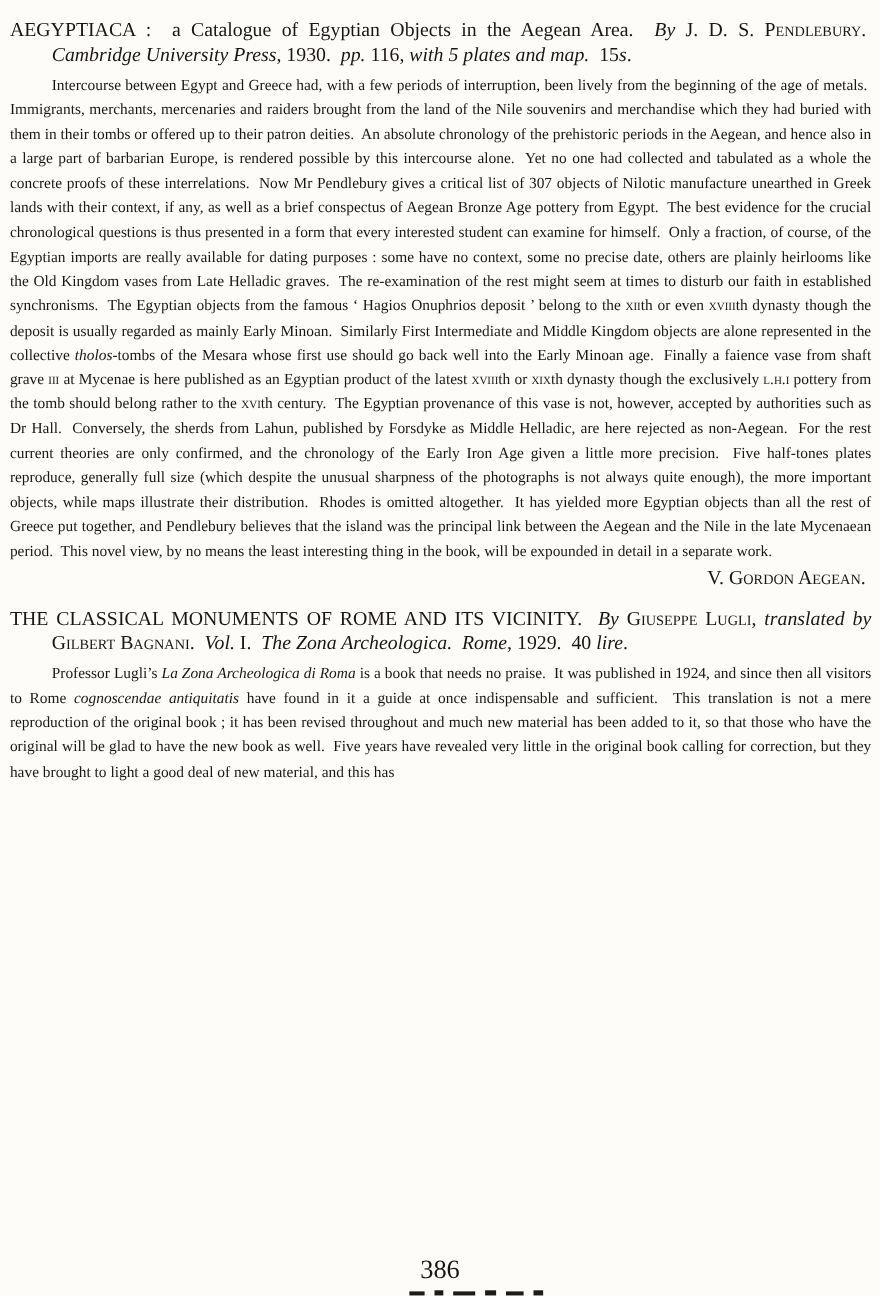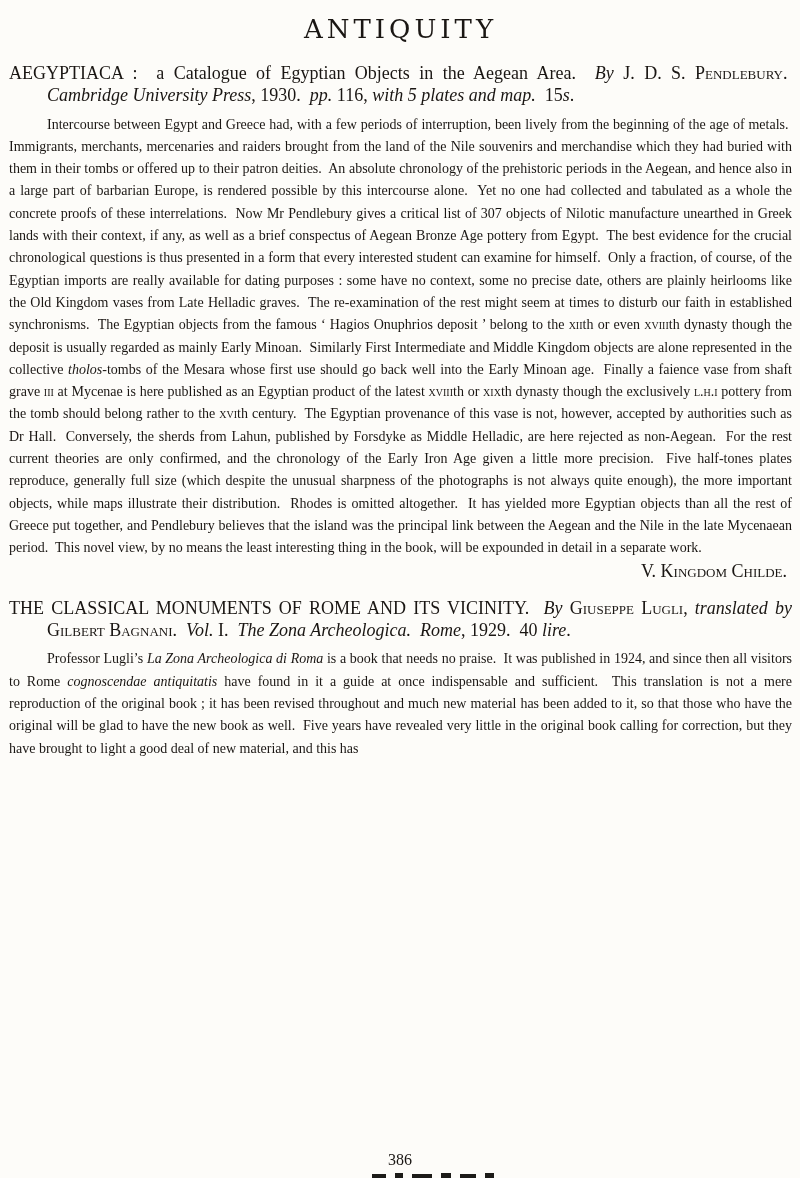--- a/index.html
+++ b/index.html
@@ -45,21 +45,21 @@
     padding-right: 5px;
     margin: 0;
   }
   .sc { font-variant: small-caps; }
   .i  { font-style: italic; }
   .page-number {
     position: absolute;
     left: 0; right: 0;
     bottom: 9px;
     text-align: center;
-    font-size: 16px;
+    font-size: 24px;
   }
   .cutoff {
     position: absolute;
     bottom: 0;
     left: 372px;
     height: 6px;
     display: flex;
     align-items: flex-end;
     gap: 9px;
     overflow: hidden;
@@ -70,26 +70,25 @@
   .cutoff .f3 { width: 20px; height: 4px; }
   .cutoff .f4 { width: 10px; height: 5px; }
   .cutoff .f5 { width: 16px; height: 4px; }
   .cutoff .f6 { width: 9px;  height: 5px; }
 </style>
 </head>
 <body>
 
 <div class="page">
 
-  <h1 class="journal-title">ANTIQUITY</h1>
 
   <section class="review">
     <p class="review-heading"><span>AEGYPTIACA :&nbsp; a Catalogue of Egyptian Objects in the Aegean Area.&nbsp; </span><span class="i">By</span><span> J. D. S. </span><span class="sc">Pendlebury</span><span>.&nbsp; </span><span class="i">Cambridge University Press</span><span>, 1930.&nbsp; </span><span class="i">pp.</span><span> 116, </span><span class="i">with 5 plates and map.</span><span>&nbsp; 15</span><span class="i">s</span><span>.</span></p>
     <p class="review-body"><span>Intercourse between Egypt and Greece had, with a few periods of interruption, been lively from the beginning of the age of metals.&nbsp; Immigrants, merchants, mercenaries and raiders brought from the land of the Nile souvenirs and merchandise which they had buried with them in their tombs or offered up to their patron deities.&nbsp; An absolute chronology of the prehistoric periods in the Aegean, and hence also in a large part of barbarian Europe, is rendered possible by this intercourse alone.&nbsp; Yet no one had collected and tabulated as a whole the concrete proofs of these interrelations.&nbsp; Now Mr Pendlebury gives a critical list of 307 objects of Nilotic manufacture unearthed in Greek lands with their context, if any, as well as a brief conspectus of Aegean Bronze Age pottery from Egypt.&nbsp; The best evidence for the crucial chronological questions is thus presented in a form that every interested student can examine for himself.&nbsp; Only a fraction, of course, of the Egyptian imports are really available for dating purposes : some have no context, some no precise date, others are plainly heirlooms like the Old Kingdom vases from Late Helladic graves.&nbsp; The re-examination of the rest might seem at times to disturb our faith in established synchronisms.&nbsp; The Egyptian objects from the famous ‘ Hagios Onuphrios deposit ’ belong to the </span><span class="sc">xii</span><span>th or even </span><span class="sc">xviii</span><span>th dynasty though the deposit is usually regarded as mainly Early Minoan.&nbsp; Similarly First Intermediate and Middle Kingdom objects are alone represented in the collective </span><span class="i">tholos</span><span>-tombs of the Mesara whose first use should go back well into the Early Minoan age.&nbsp; Finally a faience vase from shaft grave </span><span class="sc">iii</span><span> at Mycenae is here published as an Egyptian product of the latest </span><span class="sc">xviii</span><span>th or </span><span class="sc">xix</span><span>th dynasty though the exclusively </span><span class="sc">l.h.i</span><span> pottery from the tomb should belong rather to the </span><span class="sc">xvi</span><span>th century.&nbsp; The Egyptian provenance of this vase is not, however, accepted by authorities such as Dr Hall.&nbsp; Conversely, the sherds from Lahun, published by Forsdyke as Middle Helladic, are here rejected as non-Aegean.&nbsp; For the rest current theories are only confirmed, and the chronology of the Early Iron Age given a little more precision.&nbsp; Five half-tones plates reproduce, generally full size (which despite the unusual sharpness of the photographs is not always quite enough), the more important objects, while maps illustrate their distribution.&nbsp; Rhodes is omitted altogether.&nbsp; It has yielded more Egyptian objects than all the rest of Greece put together, and Pendlebury believes that the island was the principal link between the Aegean and the Nile in the late Mycenaean period.&nbsp; This novel view, by no means the least interesting thing in the book, will be expounded in detail in a separate work.</span></p>
-    <p class="signature"><span class="sc">V. Kingdom Childe.</span></p>
+    <p class="signature"><span class="sc">V. Gordon Aegean.</span></p>
   </section>
 
   <section class="review">
     <p class="review-heading"><span>THE CLASSICAL MONUMENTS OF ROME AND ITS VICINITY.&nbsp; </span><span class="i">By</span><span> </span><span class="sc">Giuseppe Lugli</span><span>, </span><span class="i">translated by</span><span> </span><span class="sc">Gilbert Bagnani</span><span>.&nbsp; </span><span class="i">Vol.</span><span> I.&nbsp; </span><span class="i">The Zona Archeologica.</span><span>&nbsp; </span><span class="i">Rome</span><span>, 1929.&nbsp; 40 </span><span class="i">lire</span><span>.</span></p>
     <p class="review-body"><span>Professor Lugli’s </span><span class="i">La Zona Archeologica di Roma</span><span> is a book that needs no praise.&nbsp; It was published in 1924, and since then all visitors to Rome </span><span class="i">cognoscendae antiquitatis</span><span> have found in it a guide at once indispensable and sufficient.&nbsp; This translation is not a mere reproduction of the original book ; it has been revised throughout and much new material has been added to it, so that those who have the original will be glad to have the new book as well.&nbsp; Five years have revealed very little in the original book calling for correction, but they have brought to light a good deal of new material, and this has</span></p>
   </section>
 
 </div>
 
 <div class="page-number">386</div>

